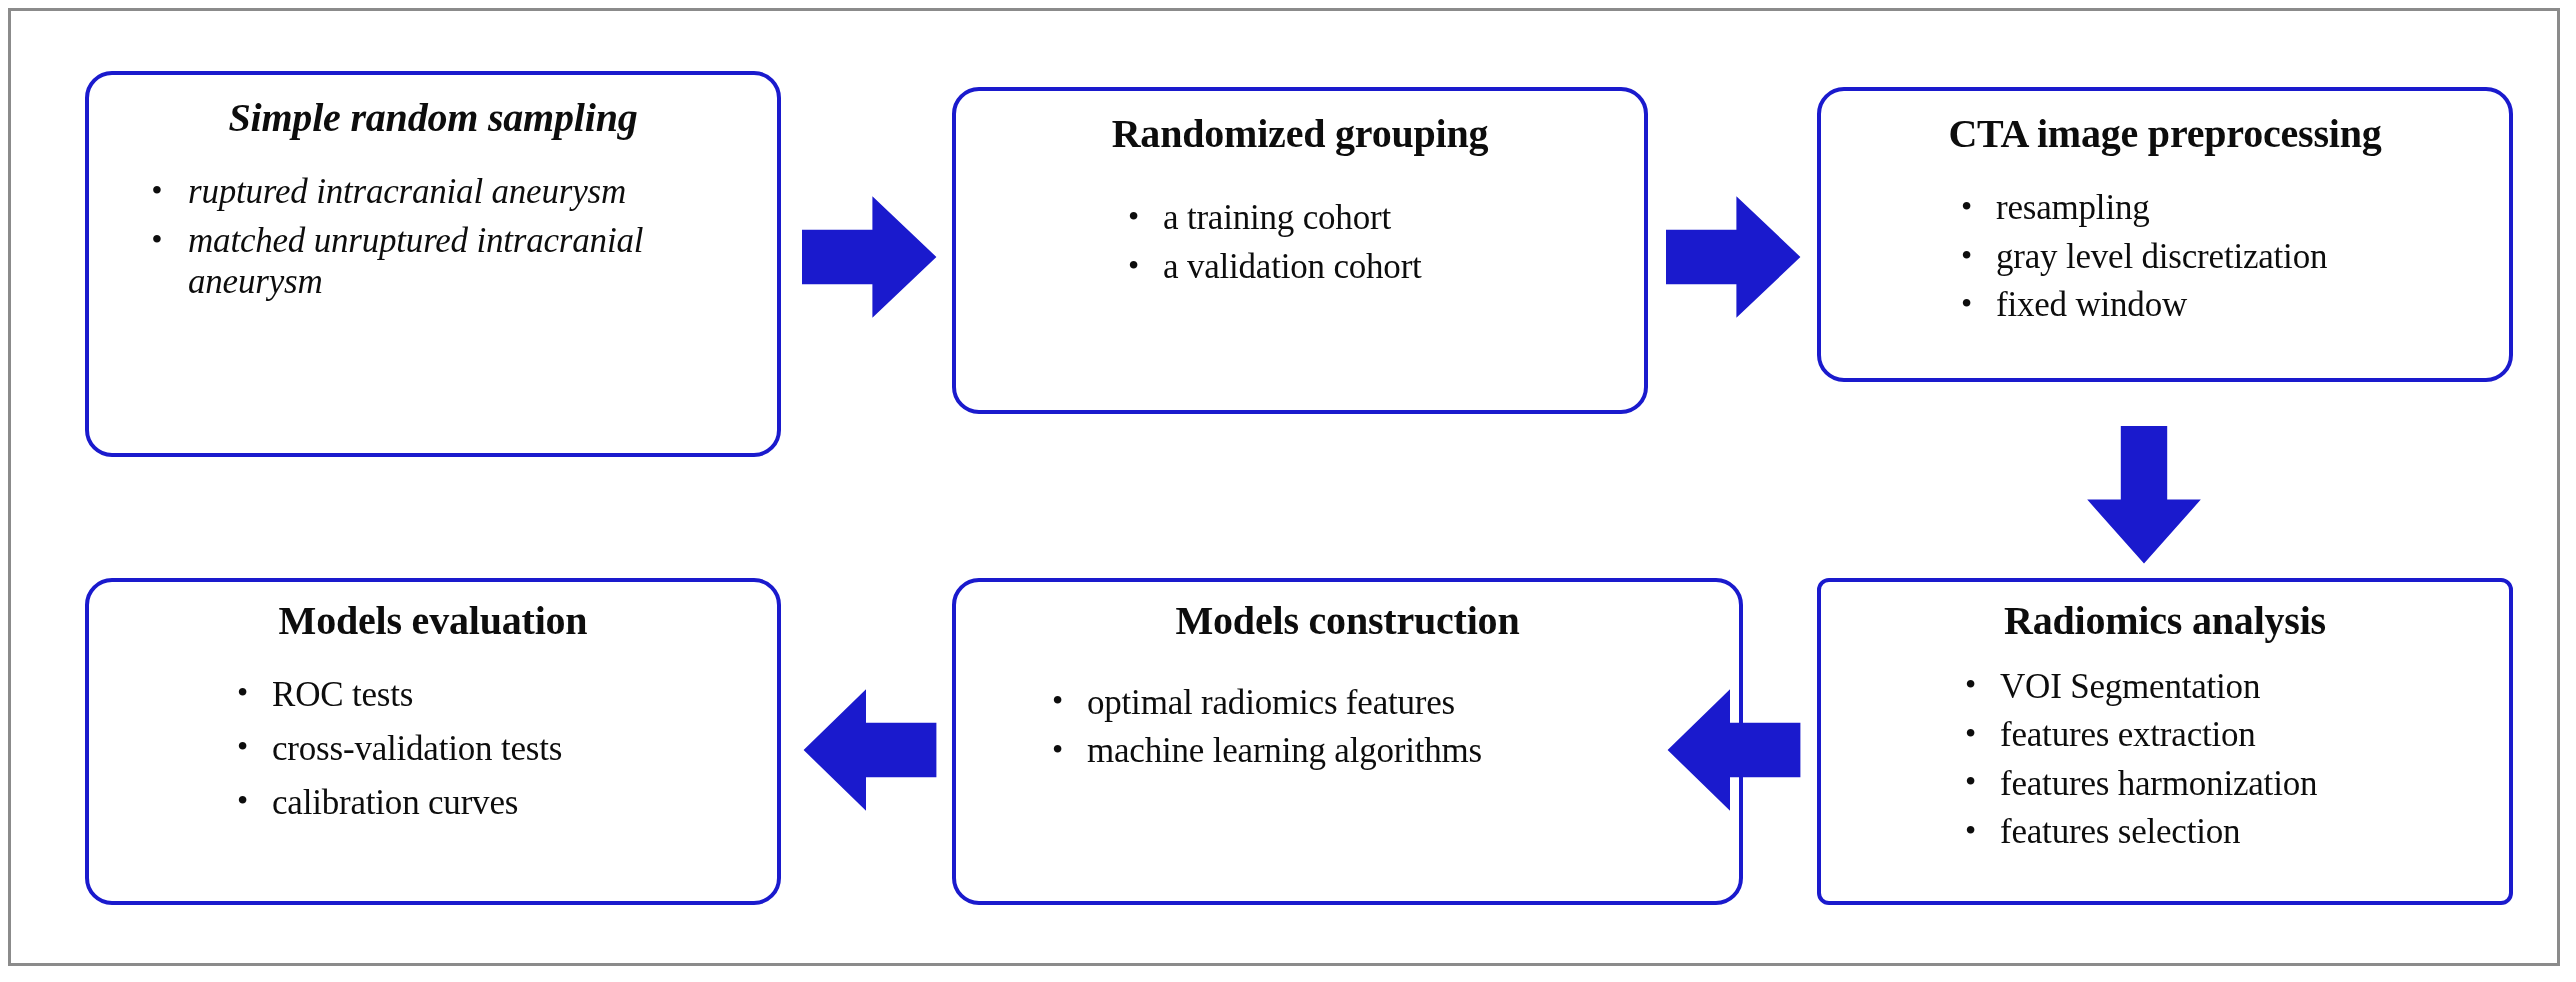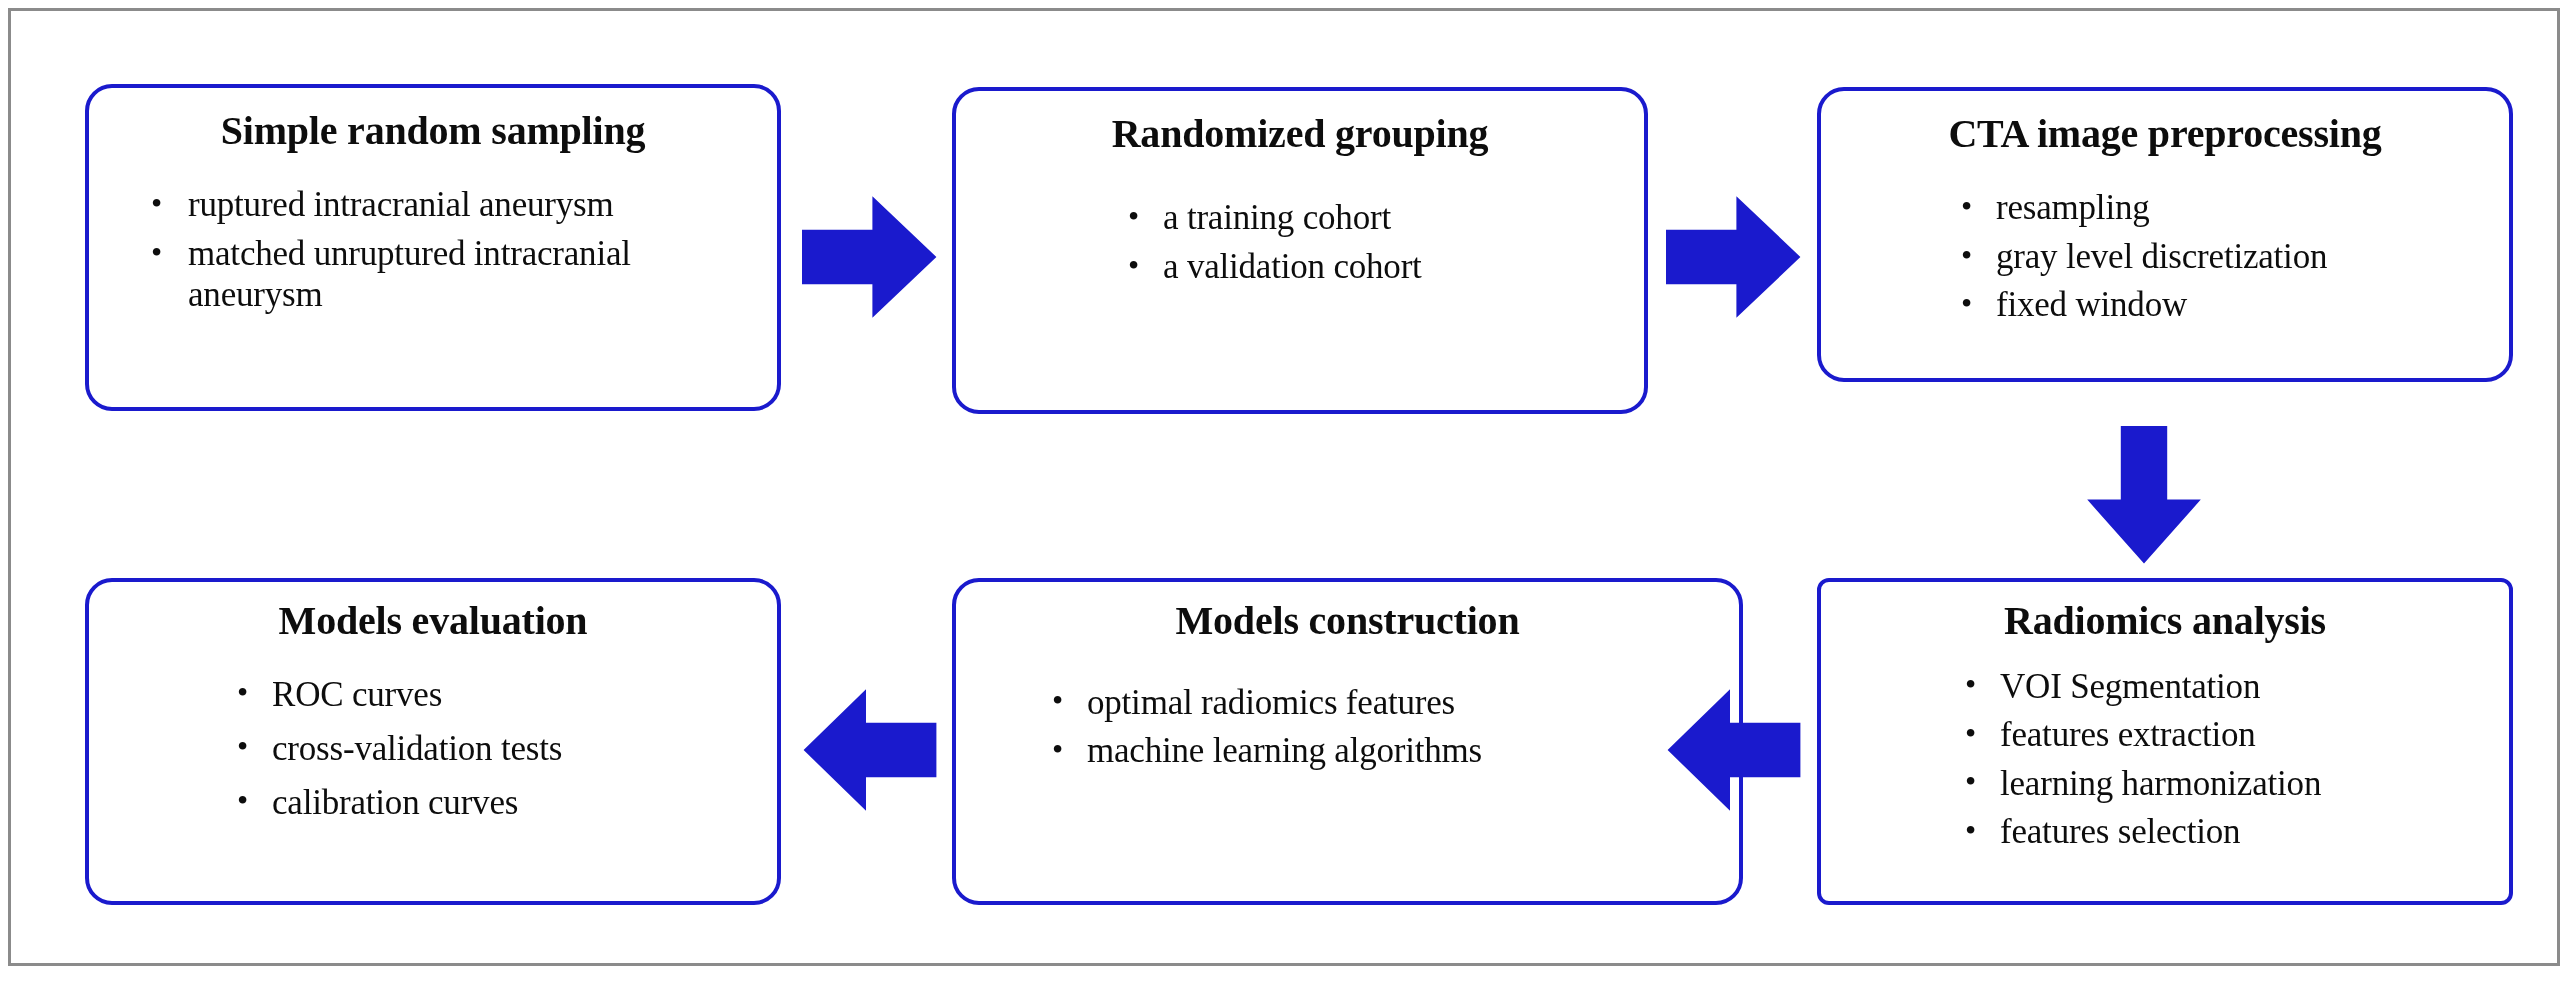--- a/index.html
+++ b/index.html
@@ -64,21 +64,21 @@
     position: absolute;
     left: 0;
     top: 0.02em;
     font-size: 32px;
     line-height: 1.18;
     color: #0d0d0d;
   }
 
   
   #box-simple-random-sampling {
-    left: 74px;  top: 73px;  width: 696px; height: 327px;
+    left: 74px;  top: 60px;  width: 696px; height: 386px; font-style: italic;
   }
   #box-simple-random-sampling .box-title { margin-top: 22.4px; }
   #box-simple-random-sampling .bullet-list {
     margin-top: 32px;
     margin-left: 62px;
     margin-right: 14.4px;
   }
   #box-simple-random-sampling .bullet-item { padding-left: 37px; }
 
   
@@ -201,21 +201,21 @@
       <li class="bullet-item">
         <span class="bullet-dot">•</span>
         <span>VOI Segmentation</span>
       </li>
       <li class="bullet-item">
         <span class="bullet-dot">•</span>
         <span>features extraction</span>
       </li>
       <li class="bullet-item">
         <span class="bullet-dot">•</span>
-        <span>learning harmonization</span>
+        <span>features harmonization</span>
       </li>
       <li class="bullet-item">
         <span class="bullet-dot">•</span>
         <span>features selection</span>
       </li>
     </ul>
   </div>
 
   <div class="flow-box" id="box-models-construction">
     <div class="box-title">Models construction</div>
@@ -229,21 +229,21 @@
         <span>machine learning algorithms</span>
       </li>
     </ul>
   </div>
 
   <div class="flow-box" id="box-models-evaluation">
     <div class="box-title">Models evaluation</div>
     <ul class="bullet-list">
       <li class="bullet-item">
         <span class="bullet-dot">•</span>
-        <span>ROC curves</span>
+        <span>ROC tests</span>
       </li>
       <li class="bullet-item">
         <span class="bullet-dot">•</span>
         <span>cross-validation tests</span>
       </li>
       <li class="bullet-item">
         <span class="bullet-dot">•</span>
         <span>calibration curves</span>
       </li>
     </ul>

